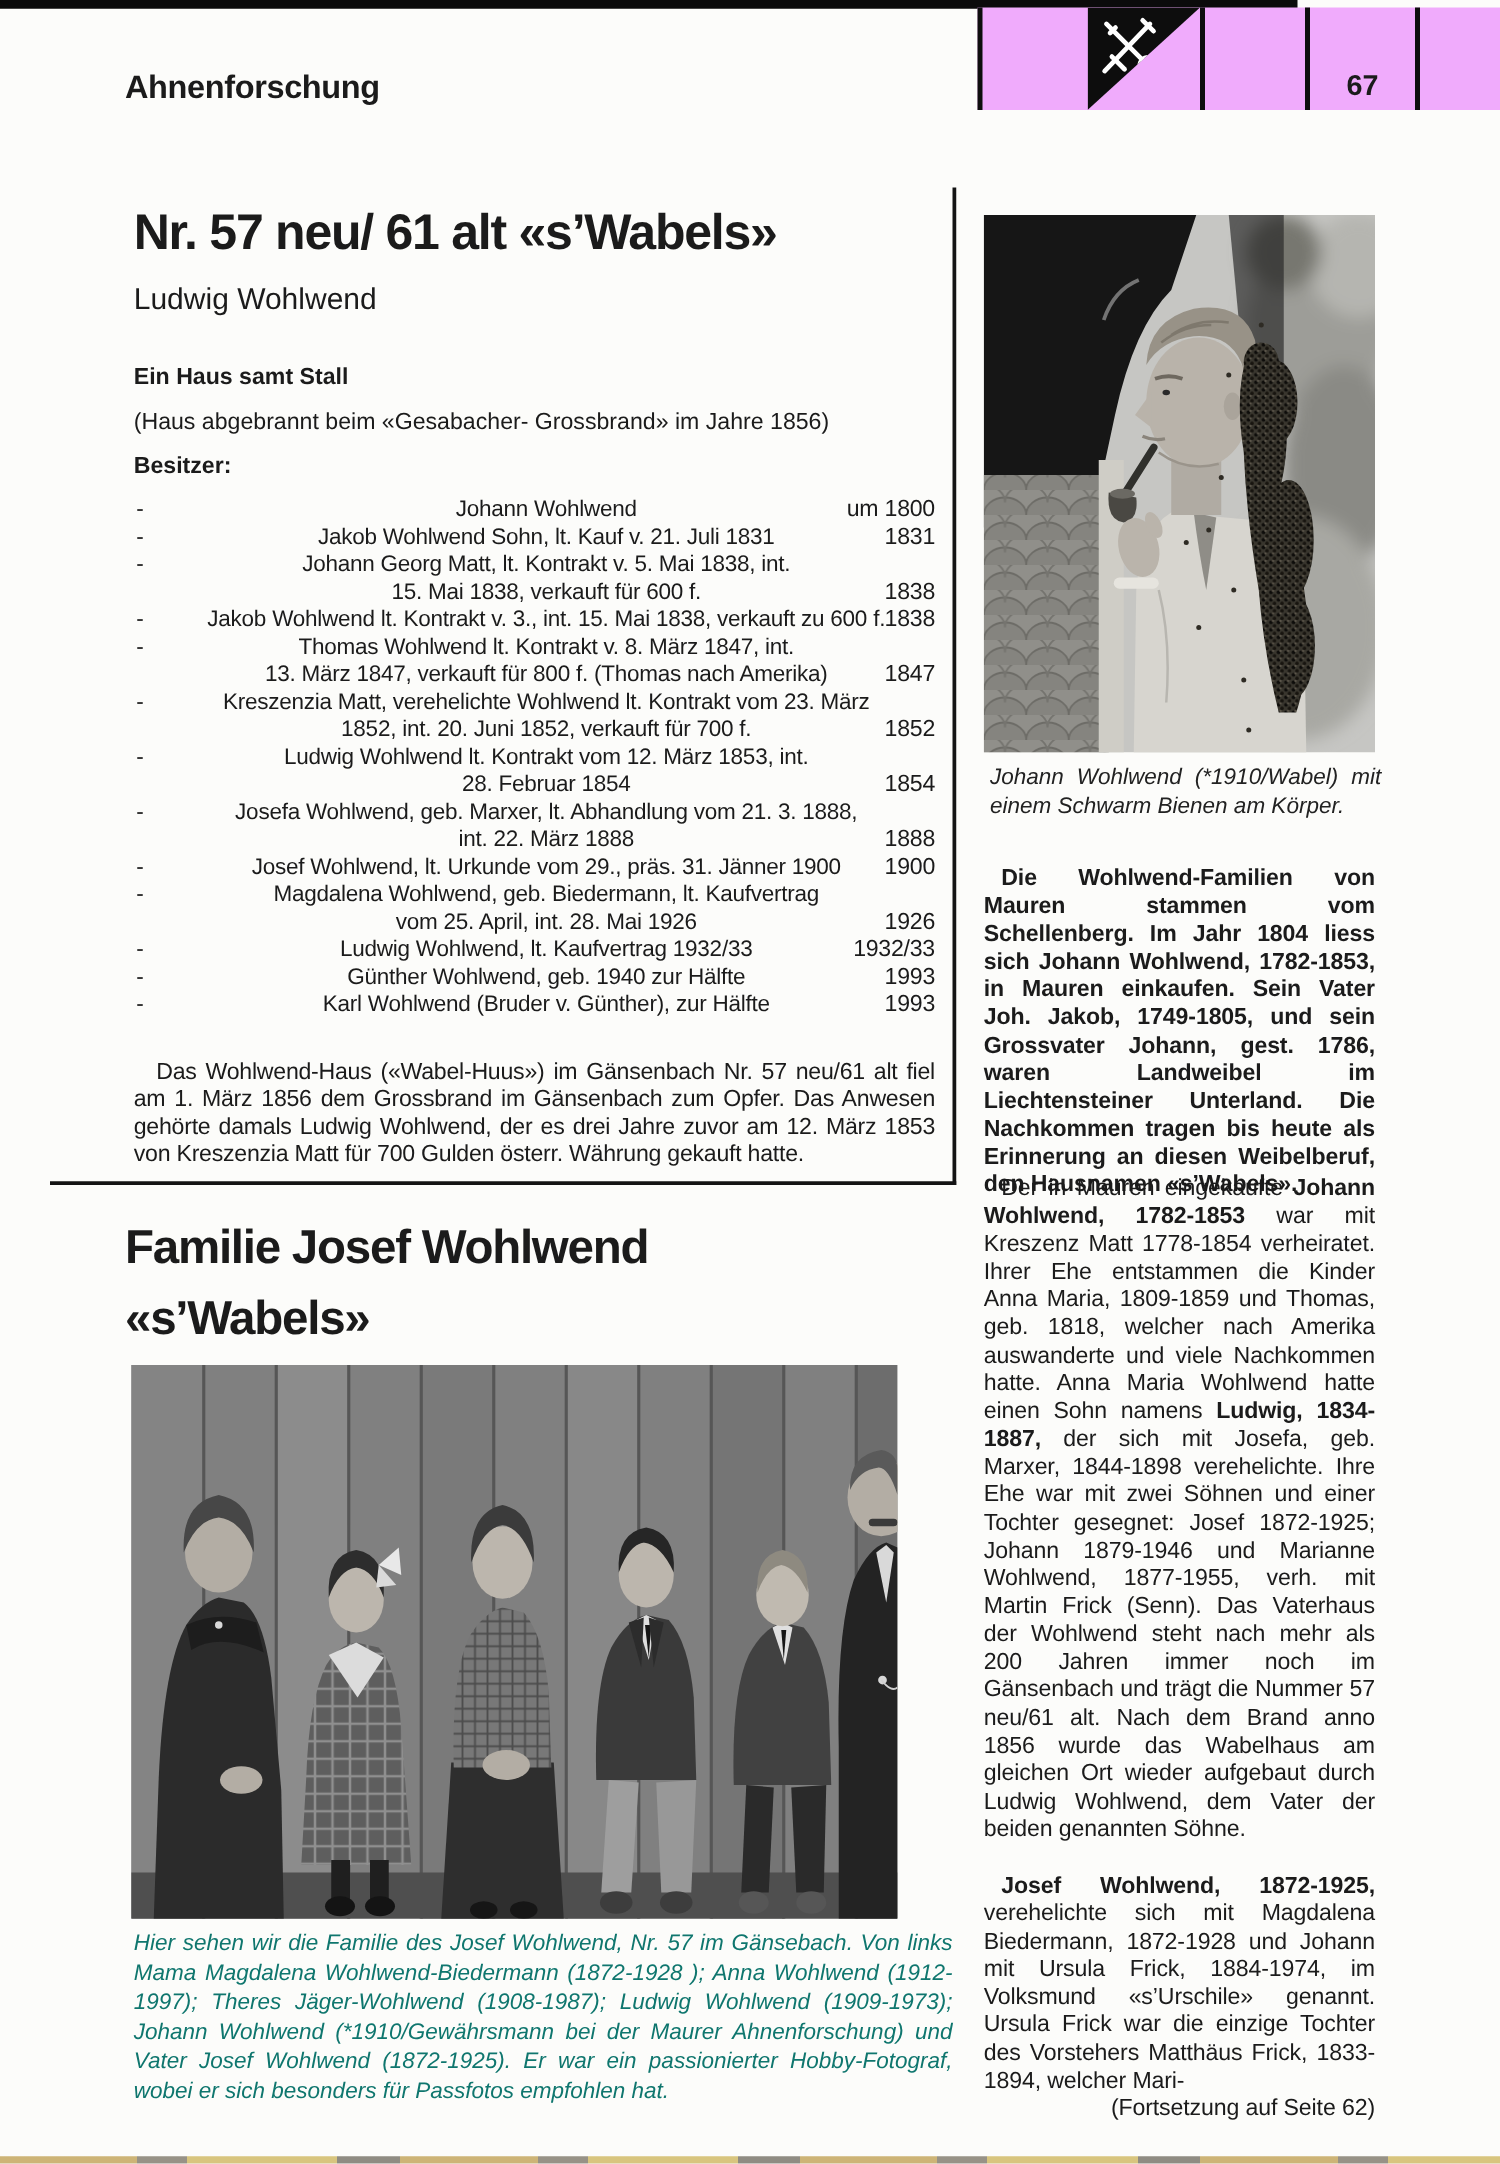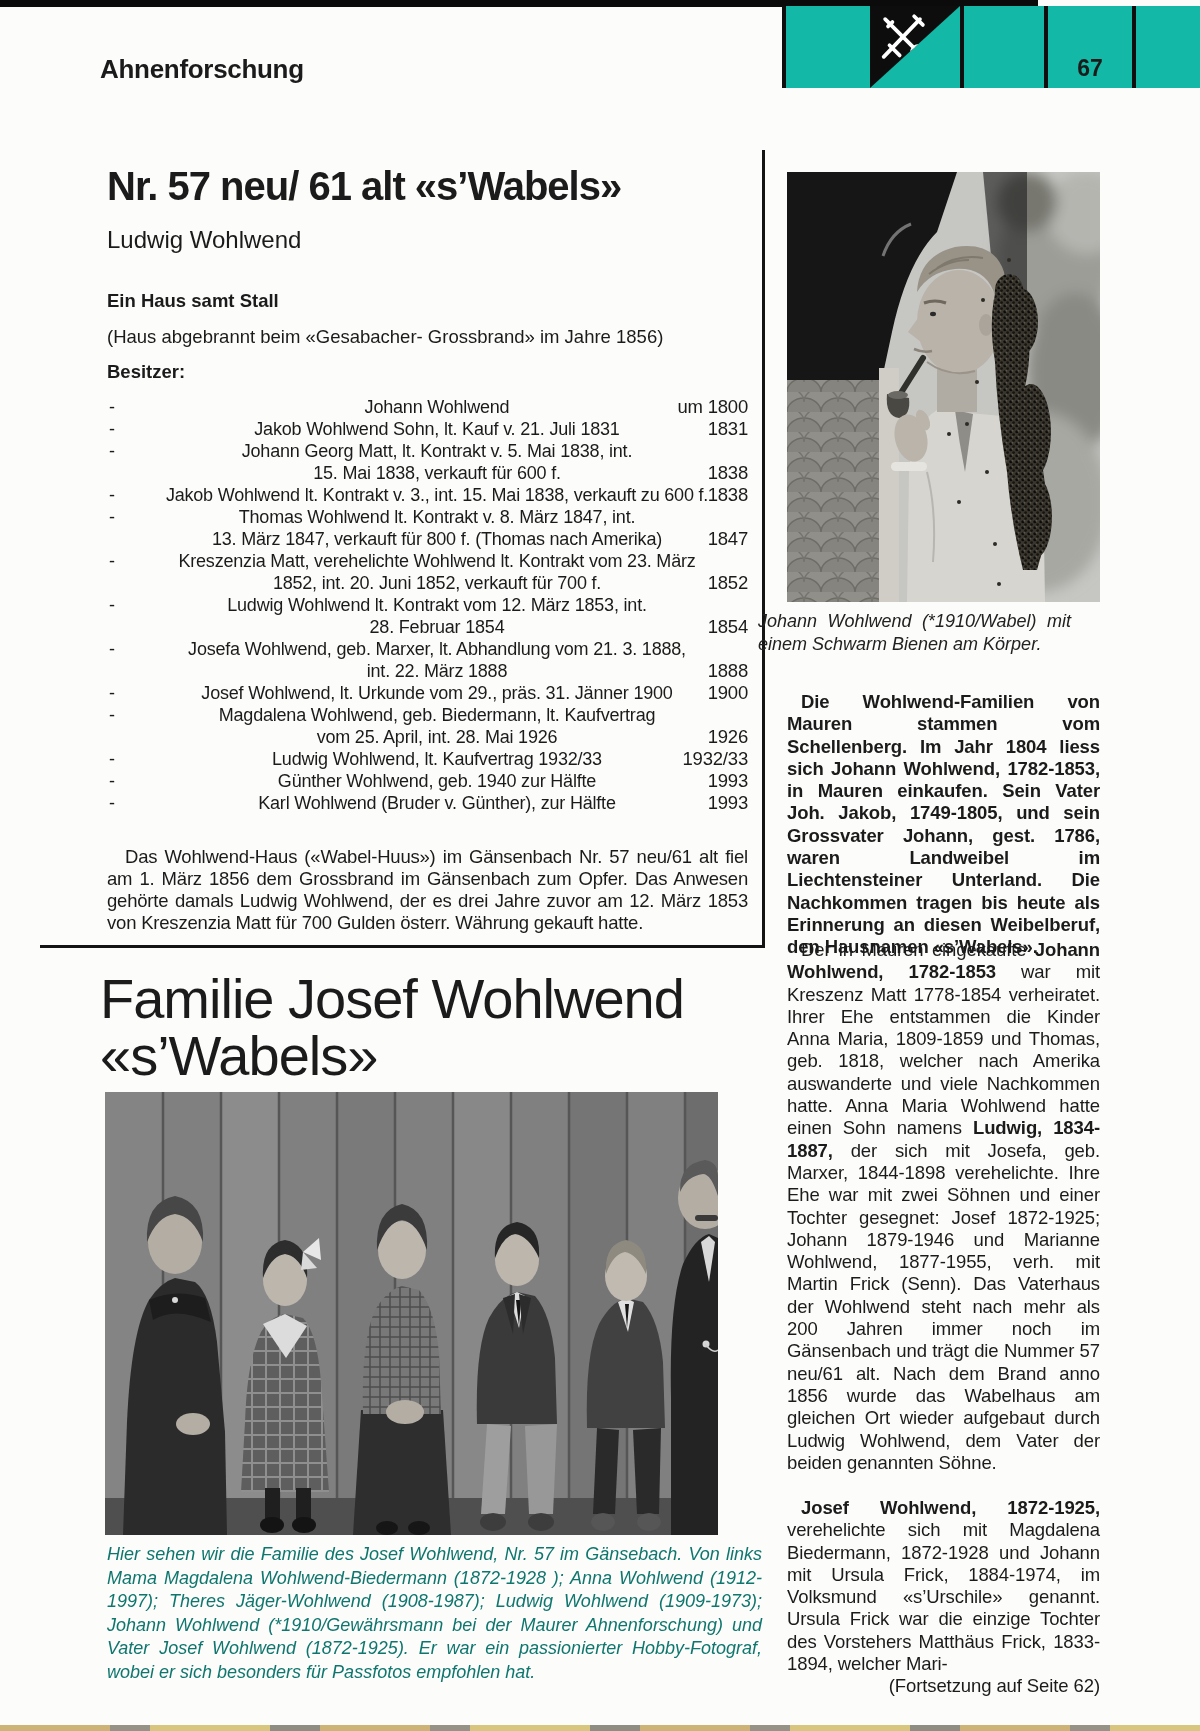--- a/index.html
+++ b/index.html
@@ -5,21 +5,21 @@
   html,body{margin:0;padding:0;background:#e9e9e9;}
   #page{
     position:relative;width:1200px;height:1731px;margin:0 auto;
     background:#fcfcfa;color:#1b1b1b;overflow:hidden;
     font-family:"Liberation Sans", sans-serif;
   }
   .abs{position:absolute;}
   
   .top-edge{left:0;top:0;width:1038px;height:7px;background:#0b0b0b;}
   
-  .banner{left:782px;top:6px;width:418px;height:82px;background:#14b8a6;}
+  .banner{left:782px;top:6px;width:418px;height:82px;background:#f0abfc;}
   .banner .vline{position:absolute;top:0;bottom:0;width:4px;background:#0e0e0e;}
   .banner .tri{position:absolute;left:88px;top:0;width:90px;height:82px;background:#0d0d0d;
     clip-path:polygon(0 0,100% 0,0 100%);}
   .banner .tri svg{position:absolute;left:5px;top:3px;}
   .banner .pnum{position:absolute;left:266px;top:0;width:84px;height:100%;
     display:flex;align-items:flex-end;justify-content:center;
     font-weight:bold;font-size:23px;padding-bottom:6px;box-sizing:border-box;}
   .hdr-title{left:100px;top:54px;font-size:26px;font-weight:bold;letter-spacing:-0.3px;}
   
   .article1{left:40px;top:150px;width:722px;height:795px;
@@ -30,28 +30,28 @@
   .a1-note{left:67px;top:176px;font-size:18.5px;}
   .a1-blabel{left:67px;top:211px;font-size:18.5px;font-weight:bold;}
   .owners{left:67px;top:246px;width:641px;}
   .owner{position:relative;padding-left:19px;font-size:18px;line-height:22px;letter-spacing:-0.2px;}
   .owner .dash{position:absolute;left:2px;top:0;}
   .oline{white-space:nowrap;text-align:center;}
   .oyear{position:absolute;right:0;bottom:0;font-size:18.5px;}
   .a1-summary{left:67px;top:696px;width:641px;font-size:18.5px;line-height:22px;
     text-align:justify;text-indent:18px;letter-spacing:-0.2px;}
   
-  .fam-title{left:100px;top:970px;font-size:56px;font-weight:normal;letter-spacing:-1px;line-height:57px;}
+  .fam-title{left:100px;top:970px;font-size:38px;font-weight:bold;letter-spacing:-1px;line-height:57px;}
   .family-photo{left:105px;top:1092px;width:613px;height:443px;}
   .family-photo svg,.bee-photo svg{display:block;width:100%;height:100%;}
   .fam-caption{left:107px;top:1543px;width:655px;font-size:18px;font-style:italic;
     line-height:23.5px;text-align:justify;color:#0f766e;}
   
   .bee-photo{left:787px;top:172px;width:313px;height:430px;}
-  .side-caption{left:758px;top:610px;width:313px;font-size:18px;font-style:italic;
+  .side-caption{left:792px;top:610px;width:313px;font-size:18px;font-style:italic;
     line-height:23px;text-align:justify;color:#222;}
   .side-para{width:313px;font-size:18.5px;line-height:22.3px;text-align:justify;
     letter-spacing:-0.1px;}
   .side-para p{margin:0;text-indent:14px;}
   .p1{left:787px;top:691px;font-weight:bold;}
   .p2{left:787px;top:939px;}
   .p3{left:787px;top:1459px;margin-top:38px;}
   .continuation{text-align:right;}
   
   .bottom-edge{left:0;top:1725px;width:1200px;height:6px;

